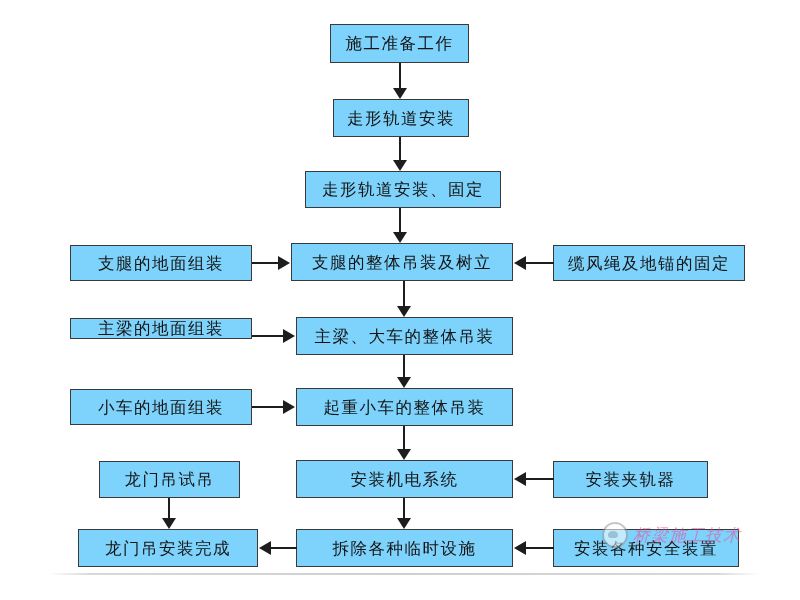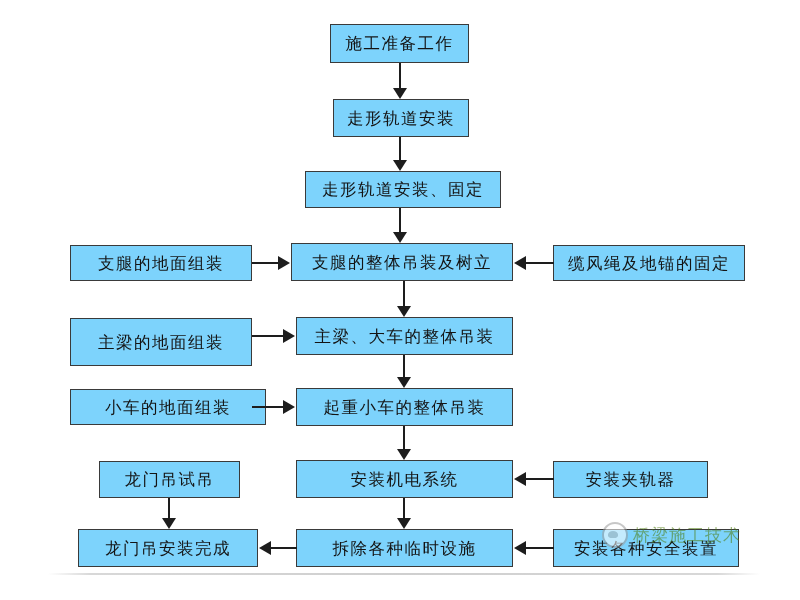--- a/index.html
+++ b/index.html
@@ -106,24 +106,25 @@
     position: absolute;
     left: 4px;
     top: 7px;
     width: 10px;
     height: 7px;
     border-radius: 50% 50% 40% 40%;
     background: #b5b5b5;
   }
   #watermark .wm-text {
     font-size: 17px;
-    color: #4d7c0f;
+    color: #ec4899;
     letter-spacing: 1px;
     white-space: nowrap;
     font-family: "Liberation Serif", "DejaVu Serif", serif;
+    font-style: italic;
   }
 </style>
 </head>
 <body>
 
 <div id="canvas">
 
   <div class="node" style="left:330px; top:24px; width:139px; height:39px;">
     <span class="nlabel">施工准备工作</span>
   </div>
@@ -153,25 +154,25 @@
   </div>
 
   <div class="node" style="left:296px; top:529px; width:217px; height:38px;">
     <span class="nlabel">拆除各种临时设施</span>
   </div>
 
   <div class="node" style="left:70px; top:245px; width:182px; height:36px;">
     <span class="nlabel">支腿的地面组装</span>
   </div>
 
-  <div class="node" style="left:70px; top:318px; width:182px; height:48px;">
+  <div class="node" style="left:70px; top:318px; width:182px; height:21px;">
     <span class="nlabel">主梁的地面组装</span>
   </div>
 
-  <div class="node" style="left:70px; top:389px; width:196px; height:36px;">
+  <div class="node" style="left:70px; top:389px; width:182px; height:36px;">
     <span class="nlabel">小车的地面组装</span>
   </div>
 
   <div class="node" style="left:99px; top:461px; width:141px; height:37px;">
     <span class="nlabel">龙门吊试吊</span>
   </div>
 
   <div class="node" style="left:78px; top:529px; width:180px; height:38px;">
     <span class="nlabel">龙门吊安装完成</span>
   </div>

